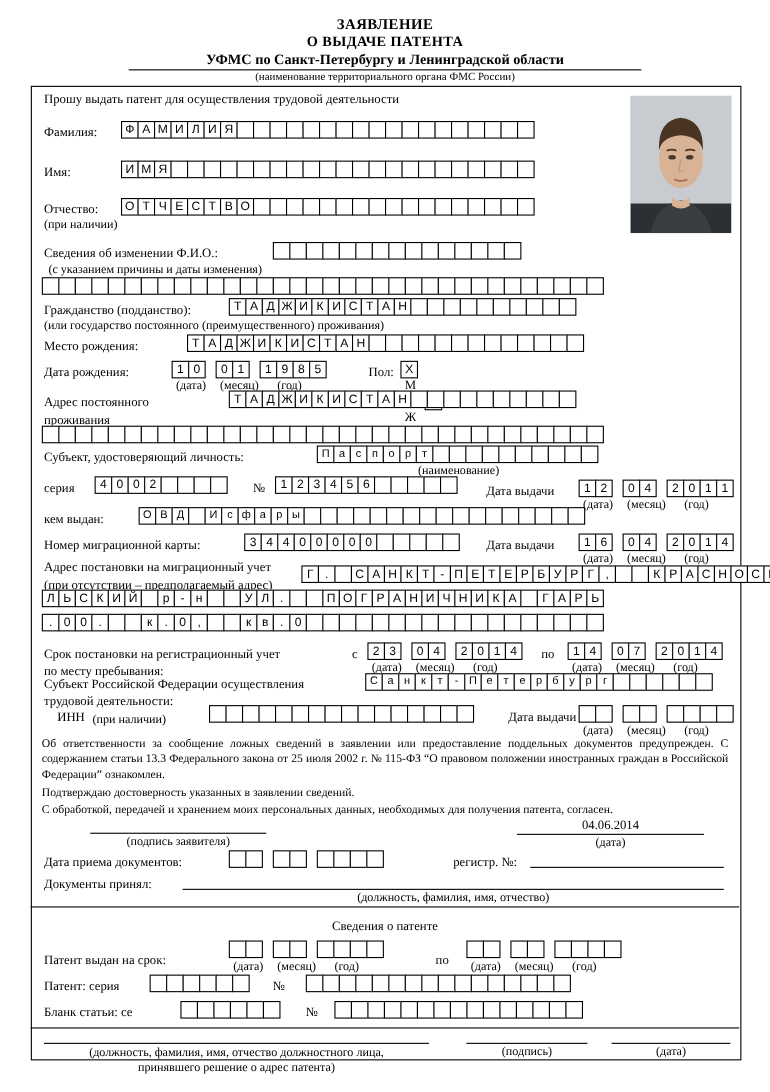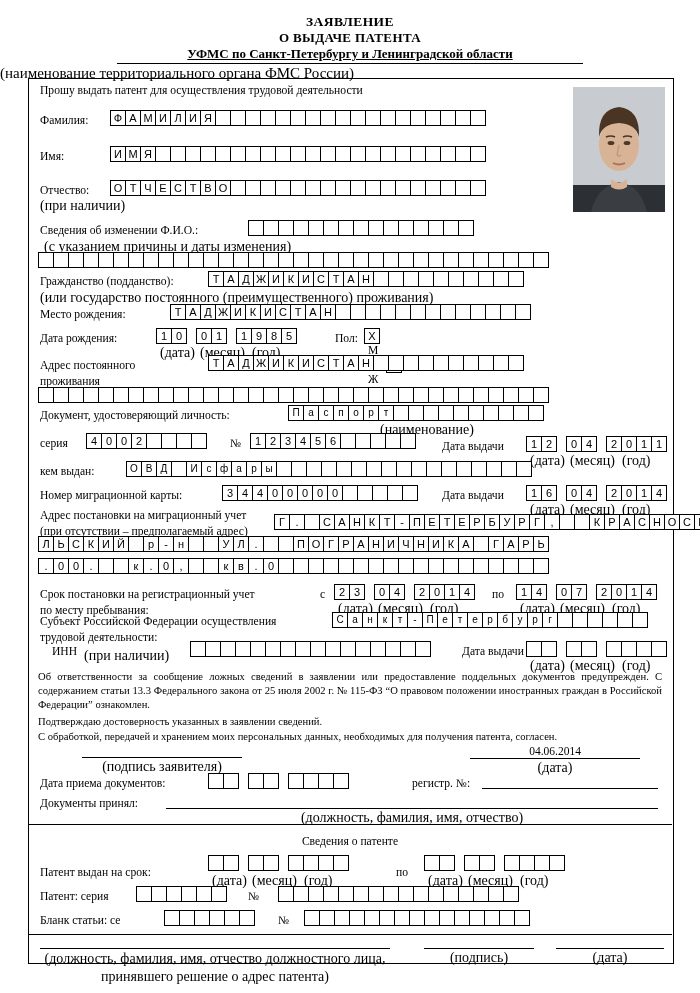--- a/index.html
+++ b/index.html
@@ -11,35 +11,35 @@
     position:relative;
     overflow:hidden;
   }
   .page{position:relative;width:700px;height:993px;}
 
   
   .hdr{text-align:center;padding-top:14px;}
   .hdr .l1,.hdr .l2,.hdr .l3{font-weight:bold;line-height:1.22;}
   .hdr .l1{font-size:13.5px;letter-spacing:.4px;}
   .hdr .l2{font-size:13px;letter-spacing:.4px;}
-  .hdr .l3{font-size:13px;text-decoration:underline;}
+  .hdr .l3{font-size:13px;}
   .rule{border-bottom:1px solid #000;width:466px;margin:1px auto 0 auto;}
-  .caption{font-size:15px;text-align:left;margin-top:1px;}
+  .caption{font-size:10px;text-align:center;margin-top:1px;}
 
   
   .frame{
     position:absolute;left:28px;top:78px;width:644px;height:884px;
     border:1px solid #000;
   }
   .divider{position:absolute;left:28px;width:644px;border-top:1px solid #000;}
 
   
   .row{position:absolute;white-space:nowrap;}
   .lbl{font-size:11.6px;white-space:nowrap;}
-  .sm{font-size:14px;white-space:nowrap;}
+  .sm{font-size:11px;white-space:nowrap;}
   .boxes{display:inline-flex;vertical-align:middle;}
   .cell{
     width:16px;height:16px;border:1px solid #000;margin-left:-1px;
     display:flex;align-items:center;justify-content:center;
     font-size:11px;line-height:1;box-sizing:border-box;background:#fff;
     font-family:"Liberation Sans", sans-serif;
   }
   .cell:first-child{margin-left:0;}
   .cell.lc{font-size:10px;}
   .grp{display:inline-flex;margin-right:9px;}
@@ -373,21 +373,21 @@
         <span class="cell"></span>
         <span class="cell"></span>
         <span class="cell"></span>
         <span class="cell"></span>
         <span class="cell"></span>
         <span class="cell"></span>
         <span class="cell"></span>
         <span class="cell"></span>
       </span></div>
 
-  <div class="row lbl" style="left:40px;top:409px">Документ, удостоверяющий личность:</div>
+  <div class="row lbl" style="left:40px;top:409px">Субъект, удостоверяющий личность:</div>
   <div class="row" style="left:288px;top:405px"><span class="boxes">
         <span class="cell lc">П</span>
         <span class="cell lc">а</span>
         <span class="cell lc">с</span>
         <span class="cell lc">п</span>
         <span class="cell lc">о</span>
         <span class="cell lc">р</span>
         <span class="cell lc">т</span>
         <span class="cell lc"></span>
         <span class="cell lc"></span>

